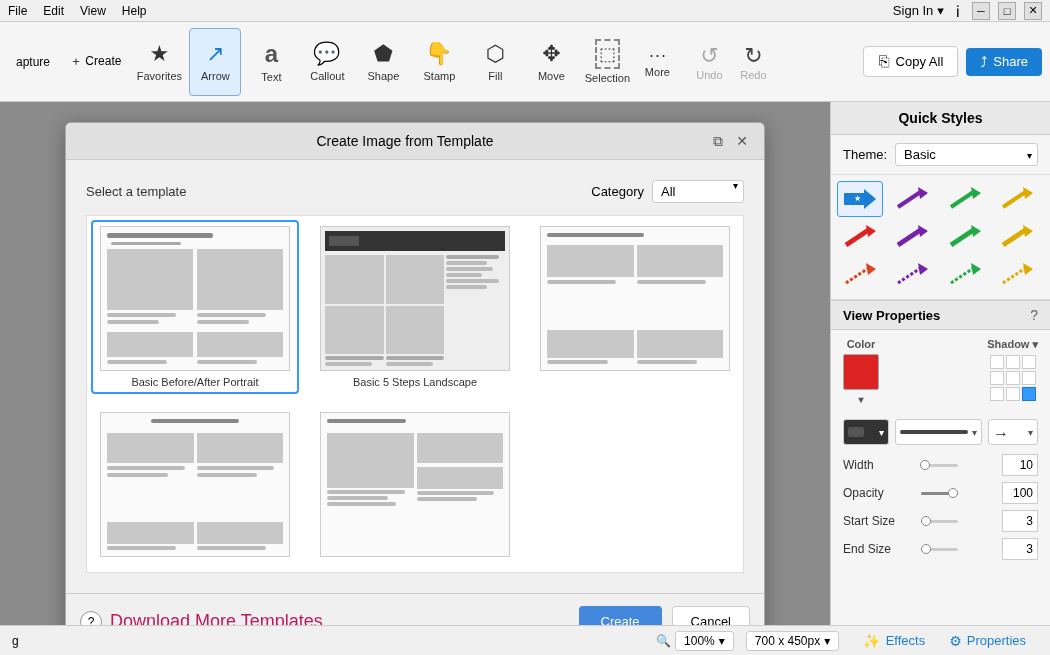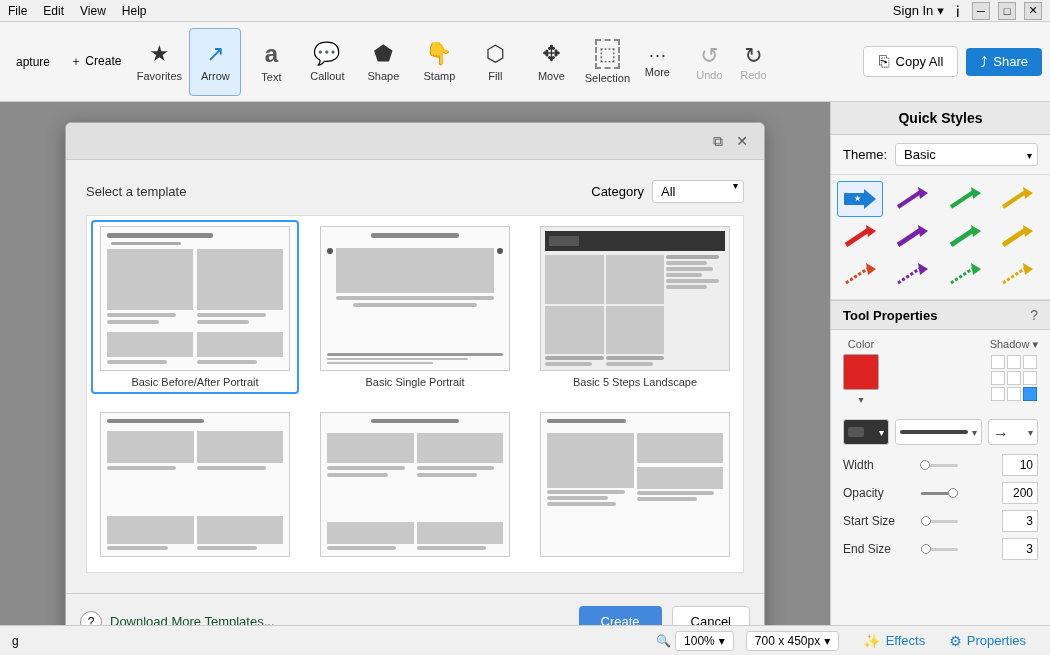--- a/index.html
+++ b/index.html
@@ -325,23 +325,23 @@
     .help-btn {
       width: 22px; height: 22px;
       border: 1px solid #999;
       border-radius: 50%;
       display: flex; align-items: center; justify-content: center;
       font-size: 12px;
       cursor: pointer;
       background: white;
     }
     .download-link {
-      color: #14532d;
+      color: #be185d;
       text-decoration: none;
-      font-size: 13px;
+      font-size: 18px;
       cursor: pointer;
     }
     .modal-footer-right {
       display: flex;
       gap: 10px;
     }
     .btn-create {
       background: #4488dd;
       color: white;
       border: none;
@@ -434,20 +434,21 @@
       align-items: center;
       justify-content: space-between;
     }
     .tool-props-title { font-size: 13px; font-weight: bold; }
     .help-icon { cursor: pointer; font-size: 14px; color: #666; }
 
     .color-shadow-row {
       display: flex;
       gap: 12px;
       padding: 8px 12px;
+      font-weight: bold;
     }
     .color-section, .shadow-section {
       display: flex;
       flex-direction: column;
       align-items: center;
       gap: 4px;
     }
     .section-label { font-size: 11px; color: #555; }
     .color-swatch {
       width: 36px; height: 36px;
@@ -721,20 +722,21 @@
 </div>
 
 <div class="main-area">
 
   <div class="canvas-area">
     <div class="modal-overlay">
       <div class="modal">
 
         <div class="modal-title-bar">
           <div style="width:24px;"></div>
+          <span class="modal-title">Create Image from Template</span>
           <div style="display:flex;gap:4px;">
             <button class="modal-title-btn">⧉</button>
             <button class="modal-title-btn">✕</button>
           </div>
         </div>
 
         <div class="modal-content">
           <div class="modal-filter-row">
             <span class="modal-filter-label">Select a template</span>
             <div class="modal-category">
@@ -781,46 +783,20 @@
                     <div style="flex:1;display:flex;flex-direction:column;gap:3px;">
                       <div class="tmpl-img" style="height:25px;"></div>
                       <div class="tmpl-line" style="width:70%;"></div>
                     </div>
                   </div>
                 </div>
               </div>
               <span class="template-name">Basic Before/After Portrait</span>
             </div>
 
-            <div class="template-item">
-              <div class="template-thumb">
-                <div class="tmpl-layout">
-                  <div class="tmpl-row" style="justify-content:center;">
-                    <div class="tmpl-line" style="width:50%;background:#888;height:5px;"></div>
-                  </div>
-                  <div style="display:flex;gap:4px;flex:1;margin-top:6px;">
-                    <div style="flex:1;display:flex;flex-direction:column;gap:3px;align-items:center;">
-                      <div style="display:flex;gap:3px;width:100%;">
-                        <div class="tmpl-dot"></div>
-                        <div class="tmpl-img" style="flex:1;height:45px;"></div>
-                        <div class="tmpl-dot"></div>
-                      </div>
-                      <div class="tmpl-line" style="width:90%;"></div>
-                      <div class="tmpl-line" style="width:70%;"></div>
-                    </div>
-                  </div>
-                  <div style="margin-top:6px;">
-                    <div class="tmpl-line" style="width:100%;background:#999;height:3px;"></div>
-                    <div class="tmpl-line" style="width:80%;background:#bbb;height:2px;margin-top:2px;"></div>
-                    <div class="tmpl-line" style="width:60%;background:#bbb;height:2px;margin-top:2px;"></div>
-                  </div>
-                </div>
-              </div>
-              <span class="template-name">Basic Single Portrait</span>
-            </div>
 
             <div class="template-item">
               <div class="template-thumb" style="background:#eee;">
                 <div style="width:100%;height:100%;display:flex;flex-direction:column;padding:4px;">
 
                   <div style="background:#333;height:20px;margin-bottom:4px;display:flex;align-items:center;padding:0 4px;gap:4px;">
                     <div style="width:30px;height:10px;background:#555;"></div>
                     <div style="flex:1;"></div>
                   </div>
                   <div style="display:flex;gap:2px;flex:1;">
@@ -1044,21 +1020,21 @@
       </div>
       <div class="style-swatch">
         <svg class="arrow-svg" viewBox="0 0 36 28">
           <line x1="4" y1="22" x2="28" y2="6" stroke="#ddaa00" stroke-width="3" stroke-dasharray="3,2"></line>
           <polygon points="24,2 34,8 26,14" fill="#ddaa00"></polygon>
         </svg>
       </div>
     </div>
 
     <div class="tool-props-header">
-      <span class="tool-props-title">Tool Properties</span>
+      <span class="tool-props-title">View Properties</span>
       <span class="help-icon">?</span>
     </div>
 
     <div class="color-shadow-row">
       <div class="color-section">
         <span class="section-label">Color</span>
         <div class="color-swatch"></div>
         <span class="color-dropdown">▾</span>
       </div>
       <div style="flex:1;"></div>
@@ -1101,21 +1077,21 @@
       </div>
       <div class="prop-value">10</div>
     </div>
 
     <div class="prop-row">
       <span class="prop-label">Opacity</span>
       <div class="prop-slider">
         <div class="prop-slider-fill" style="width:100%;"></div>
         <div class="prop-slider-thumb" style="left:calc(100% - 10px);"></div>
       </div>
-      <div class="prop-value">200</div>
+      <div class="prop-value">100</div>
     </div>
 
     <div class="prop-row">
       <span class="prop-label">Start Size</span>
       <div class="prop-slider">
         <div class="prop-slider-fill" style="width:5%;"></div>
         <div class="prop-slider-thumb" style="left:0;"></div>
       </div>
       <div class="prop-value">3</div>
     </div>

